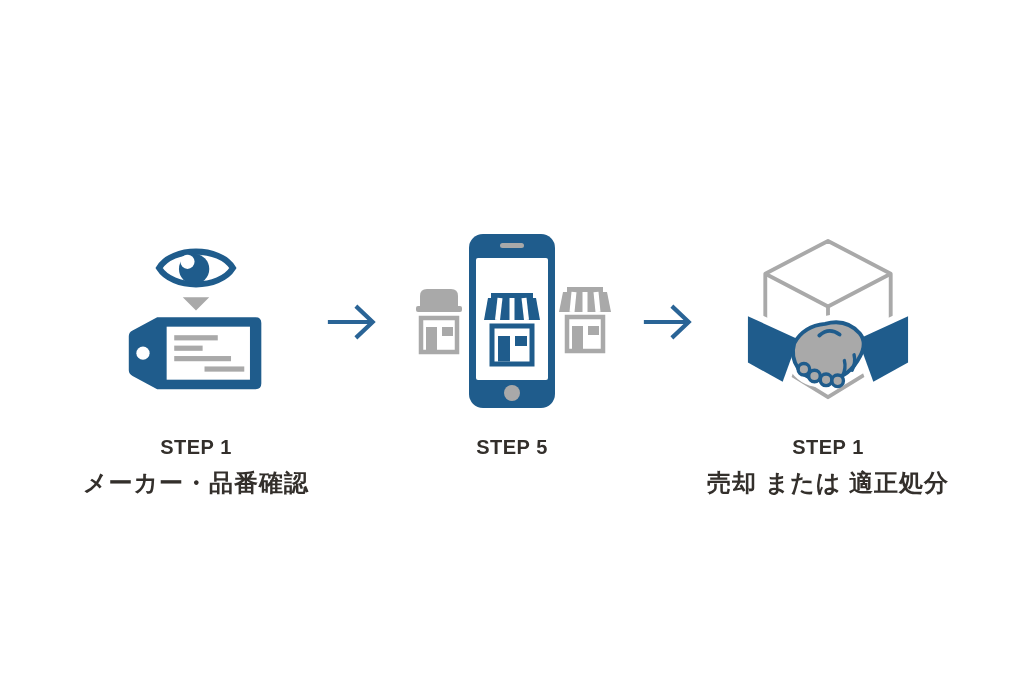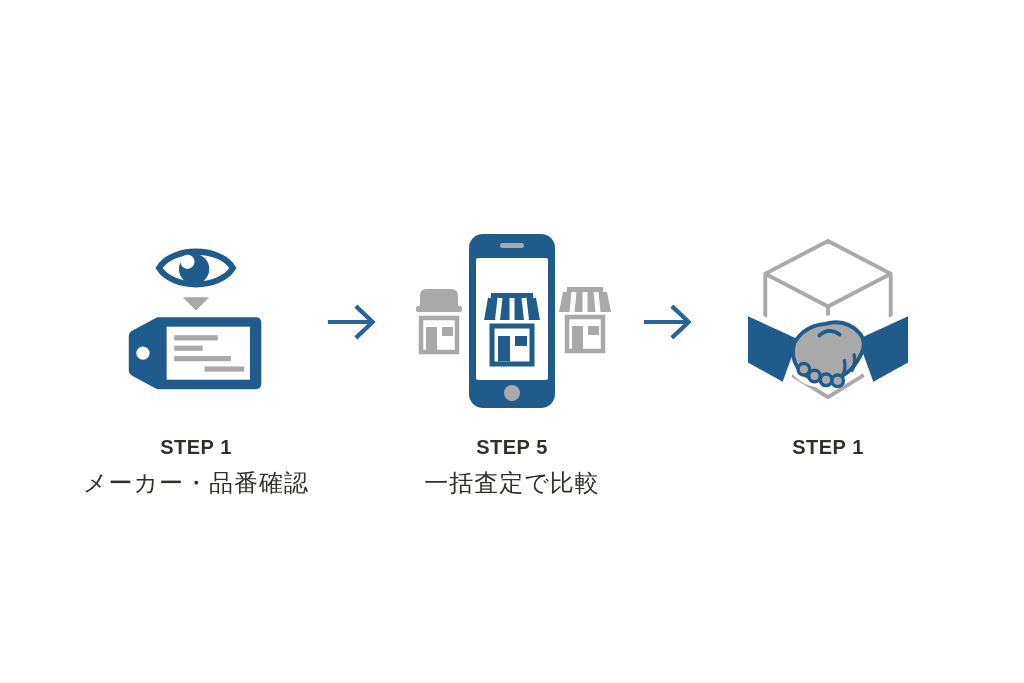--- a/index.html
+++ b/index.html
@@ -24,21 +24,21 @@
     width:70px;display:flex;justify-content:center;
     margin-top:69px;
   }
   .step-label{
     margin-top:26px;
     font-size:20px;font-weight:bold;letter-spacing:.5px;
     color:var(--text-dark,#332f2b);
   }
   .step-title{
     margin-top:8px;white-space:nowrap;
-    font-size:24px;font-weight:normal;letter-spacing:1px;
+    font-size:24px;font-weight:bold;letter-spacing:1px;
     color:var(--text-dark,#332f2b);
   }
   
   .f-blue{fill:var(--accent-blue,#1f5c8c);}
   .f-gray{fill:var(--icon-gray,#a9a9a9);}
   .f-white{fill:#ffffff;}
   .s-blue{stroke:var(--accent-blue,#1f5c8c);fill:none;}
   .s-gray{stroke:var(--icon-gray,#a9a9a9);fill:none;}
   .s-white{stroke:#ffffff;fill:#ffffff;}
   .s-arrow{stroke:var(--arrow-blue,#2a6496);fill:none;}
@@ -110,21 +110,20 @@
           <path class="f-blue" d="M76,66 L124,66 L128,88 L72,88 Z"></path>
           <line class="s-white" stroke-width="5" x1="88" y1="66" x2="85.5" y2="88"></line>
           <line class="s-white" stroke-width="5" x1="100" y1="66" x2="100" y2="88"></line>
           <line class="s-white" stroke-width="5" x1="112" y1="66" x2="114.5" y2="88"></line>
           <rect class="s-blue" stroke-width="5" x="80" y="94" width="40" height="38" fill="#ffffff"></rect>
           <rect class="f-blue" x="86" y="104" width="12" height="25.5"></rect>
           <rect class="f-blue" x="103" y="104" width="12" height="10"></rect>
         </svg>
       </div>
       <div class="step-label">STEP 5</div>
-      <div class="step-title">一括査定で比較</div>
     </div>
 
     <div class="arrow-cell">
       <svg width="56" height="42" viewBox="0 0 60 44" aria-hidden="true">
         <line class="s-arrow" stroke-width="4.5" x1="2" y1="22" x2="49" y2="22"></line>
         <polyline class="s-arrow" stroke-width="4.5" points="32,5 50,22 32,39"></polyline>
       </svg>
     </div>
 
     <div class="step">
@@ -146,16 +145,17 @@
           <path class="s-blue" stroke-width="4" stroke-linecap="round" d="M76,104 Q86,95 97,103"></path>
           <circle class="hands" stroke-width="3.5" cx="60" cy="139" r="6"></circle>
           <circle class="hands" stroke-width="3.5" cx="71" cy="146" r="6"></circle>
           <circle class="hands" stroke-width="3.5" cx="83" cy="150" r="6"></circle>
           <circle class="hands" stroke-width="3.5" cx="95" cy="151" r="6"></circle>
           <path class="s-blue" stroke-width="3.5" stroke-linecap="round" d="M100,146 Q104,138 102,130"></path>
           <path class="s-blue" stroke-width="3.5" stroke-linecap="round" d="M110,140 Q114,132 112,124"></path>
         </svg>
       </div>
       <div class="step-label">STEP 1</div>
+      <div class="step-title">売却 または 適正処分</div>
     </div>
 
   </div>
 </div>
 
 </body></html>

